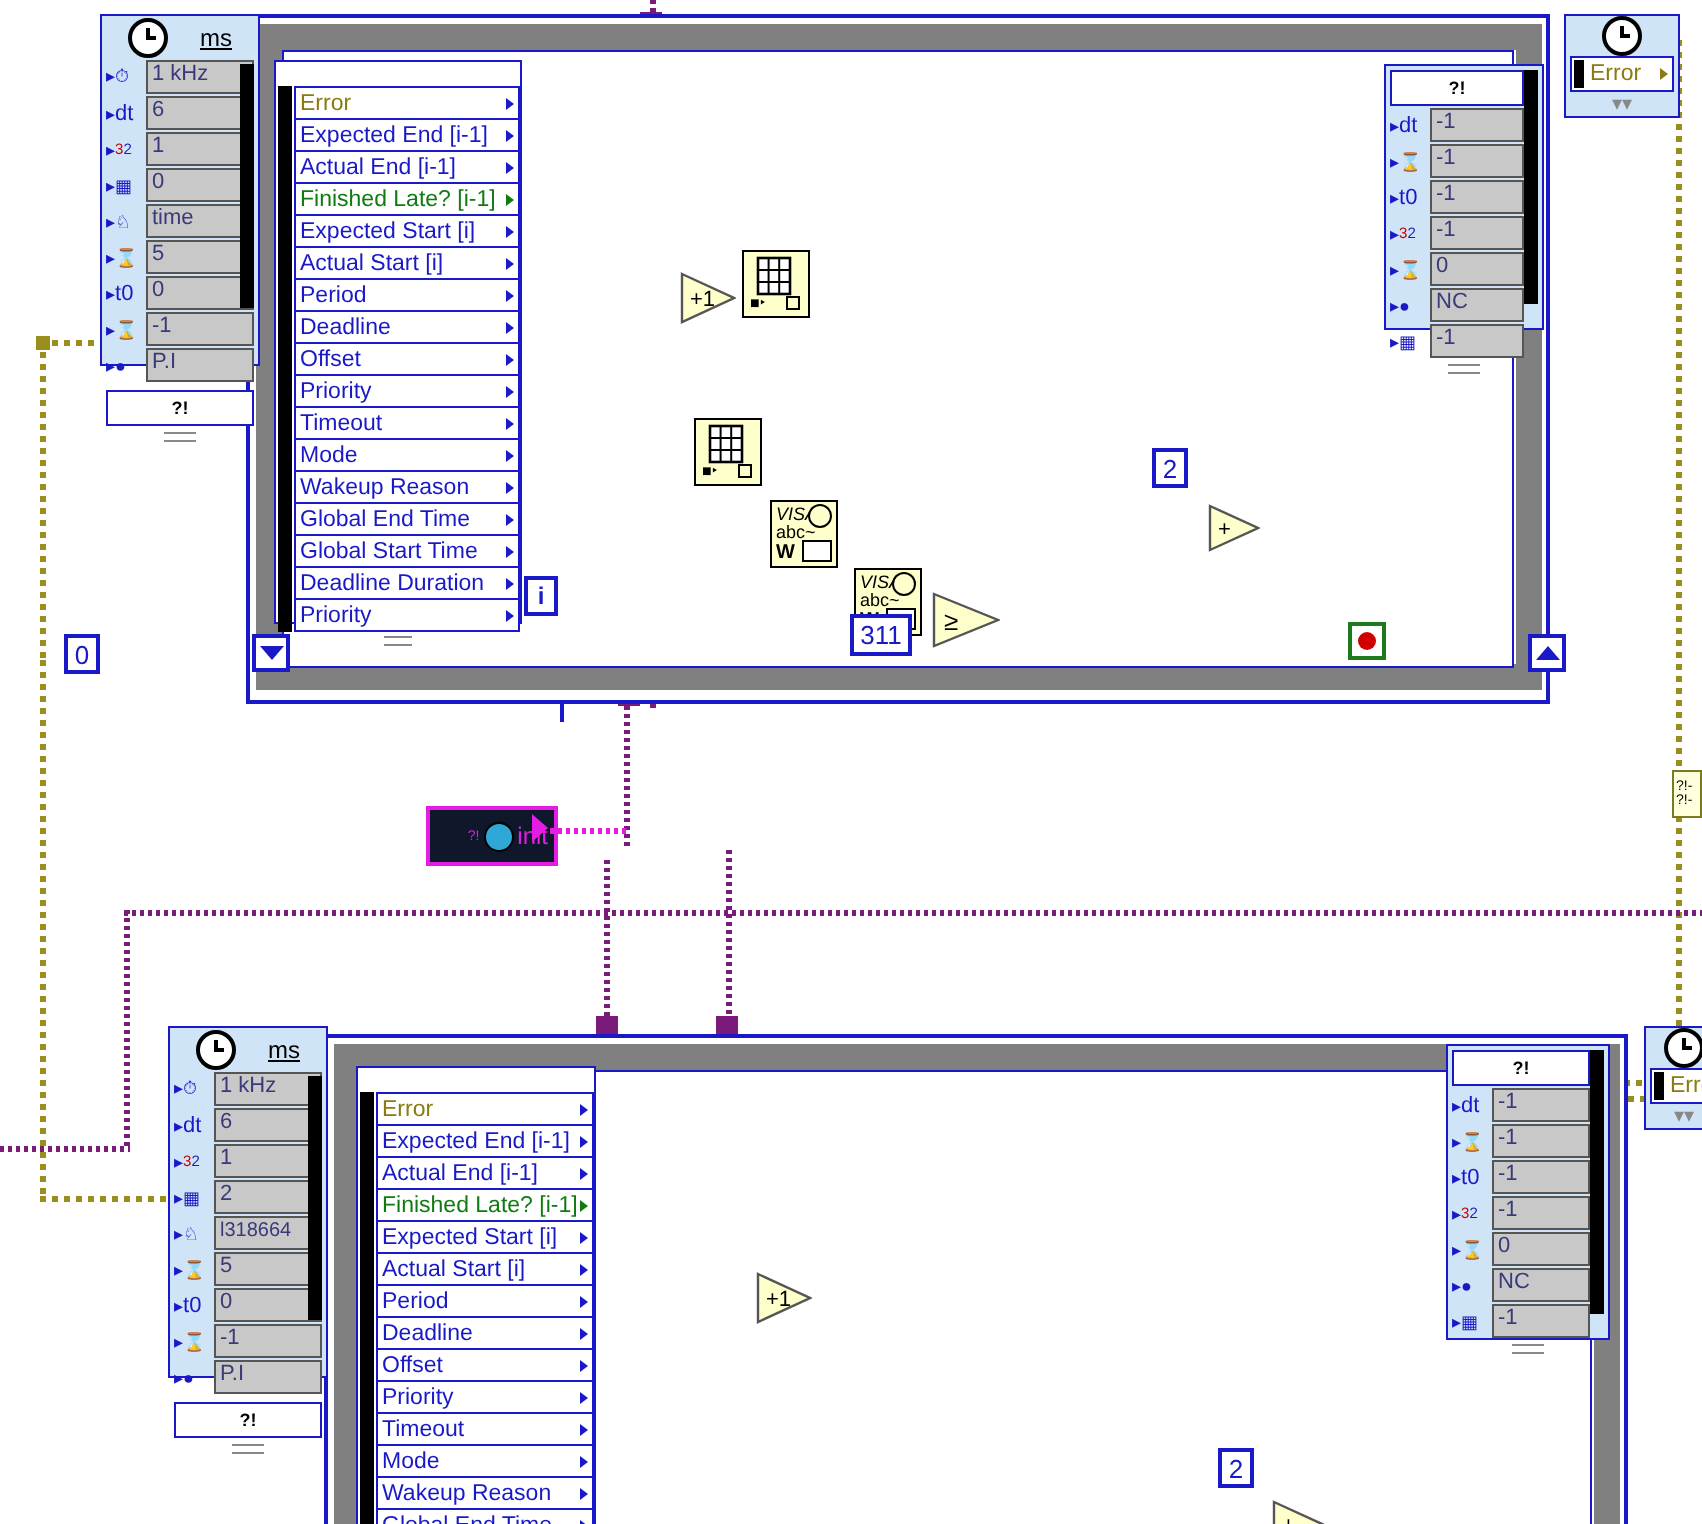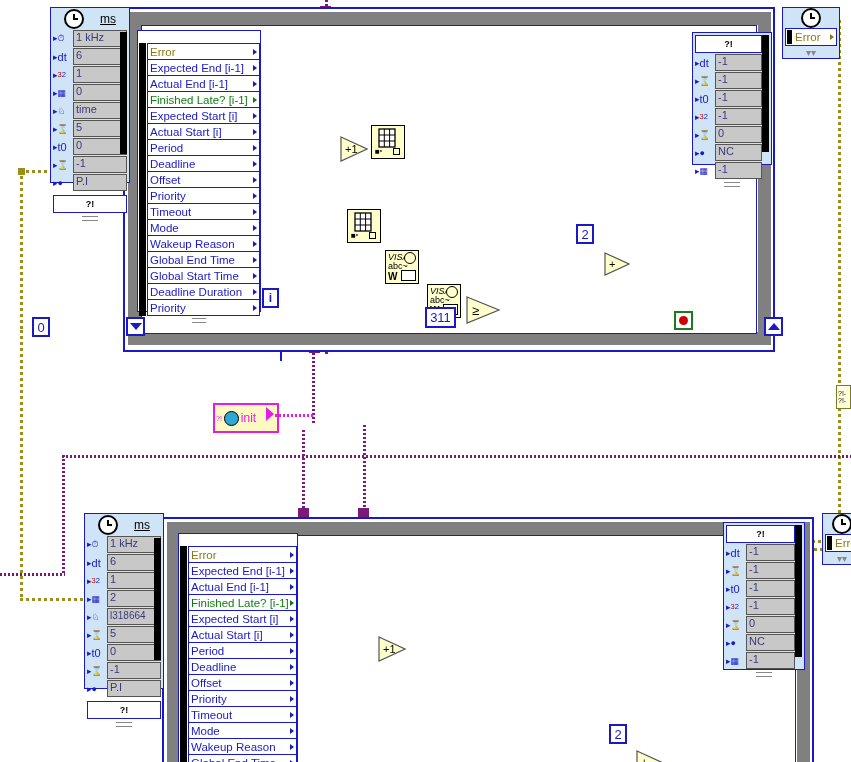--- a/index.html
+++ b/index.html
@@ -66,21 +66,21 @@
   .visa{background:#ffffcc;border:1px solid #000;position:relative;font-size:9px;color:#000;}
   .visa .vt{position:absolute;left:2px;top:1px;font-style:italic;font-size:9px;}
   .visa .vb{position:absolute;left:2px;top:10px;font-size:9px;}
   .visa .vw{position:absolute;left:2px;bottom:1px;font-size:10px;font-weight:bold;}
   .visa .vscr{position:absolute;right:2px;bottom:2px;width:13px;height:9px;border:1px solid #000;background:#fff;}
   .visa .vclk{position:absolute;right:2px;top:1px;width:10px;height:10px;border-radius:50%;border:1px solid #000;background:#ffffcc;}
 
   .stopbtn{border:2px solid #1d7a1d;background:#fff;display:flex;align-items:center;justify-content:center;}
   .stopbtn i{display:block;width:9px;height:9px;border-radius:50%;background:#d00000;}
 
-  .initnode{border:2px solid #e41ce4;background:#fef9c3;display:flex;align-items:center;}
+  .initnode{border:2px solid #e41ce4;background:#0f172a;display:flex;align-items:center;justify-content:flex-end;}
   .initnode .glb{width:13px;height:13px;border-radius:50%;background:#2fa8d8;border:1px solid #000;margin:0 2px;}
   .initnode .ilbl{color:#e41ce4;font-size:12px;padding-right:3px;}
 
   .errind{border:1px solid #1919c8;background:#cfe4f7;}
   .errind .eh{height:20px;display:flex;align-items:center;justify-content:center;}
   .errind .er{height:16px;border:1px solid #1919c8;background:#fff;display:flex;align-items:center;
               font-size:11.5px;color:#8a7a10;padding-left:9px;position:relative;margin:0 2px;}
   .errind .er .bk{position:absolute;left:1px;top:1px;bottom:1px;width:5px;background:#000;}
   .errind .er .arw{position:absolute;right:2px;top:50%;transform:translateY(-50%);
                    width:0;height:0;border-left:4px solid #8a7a10;border-top:3px solid transparent;border-bottom:3px solid transparent;}

